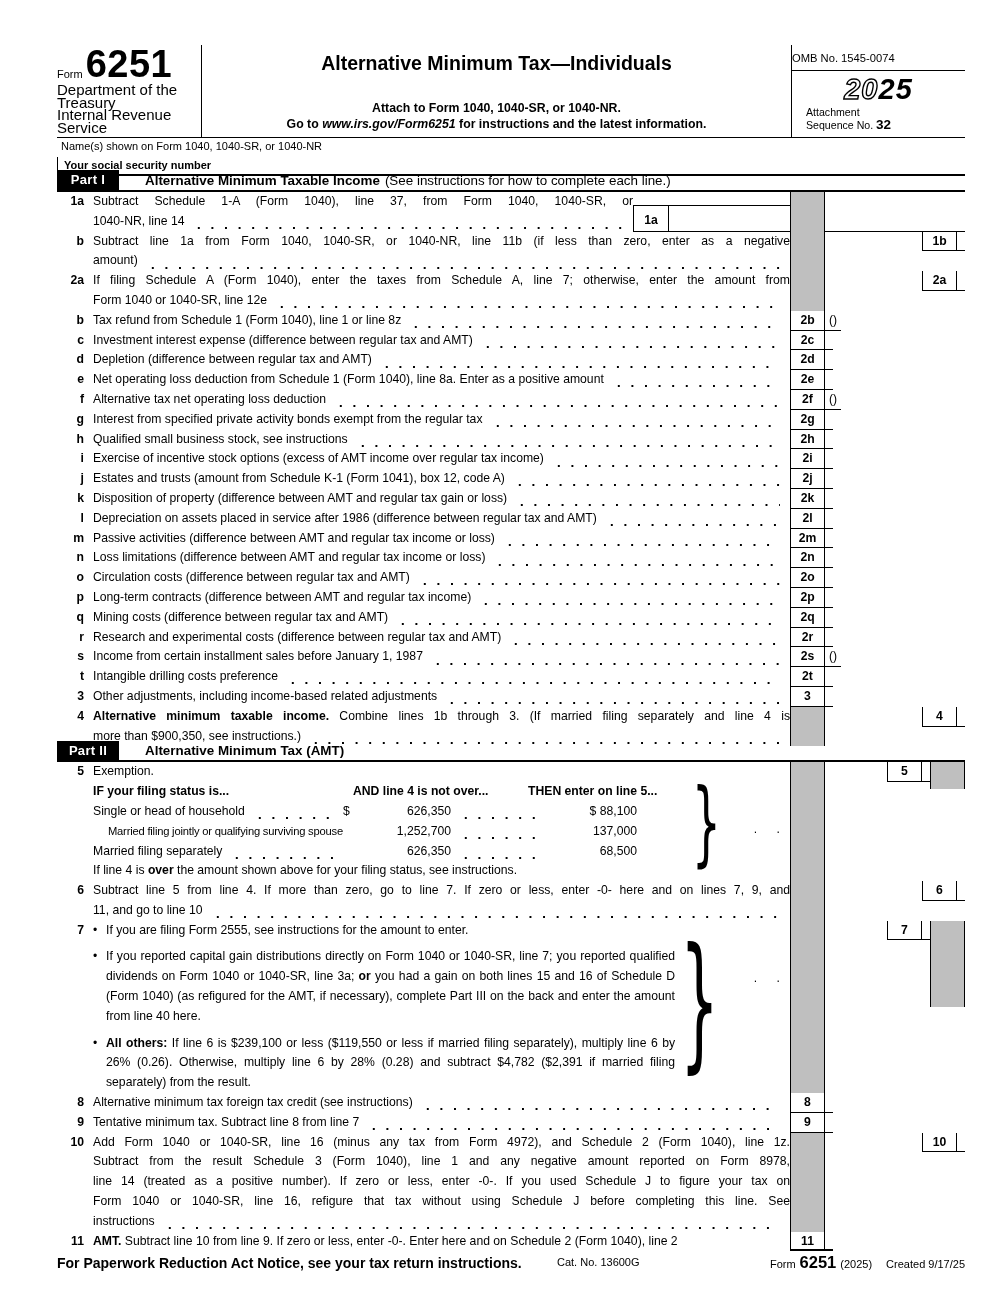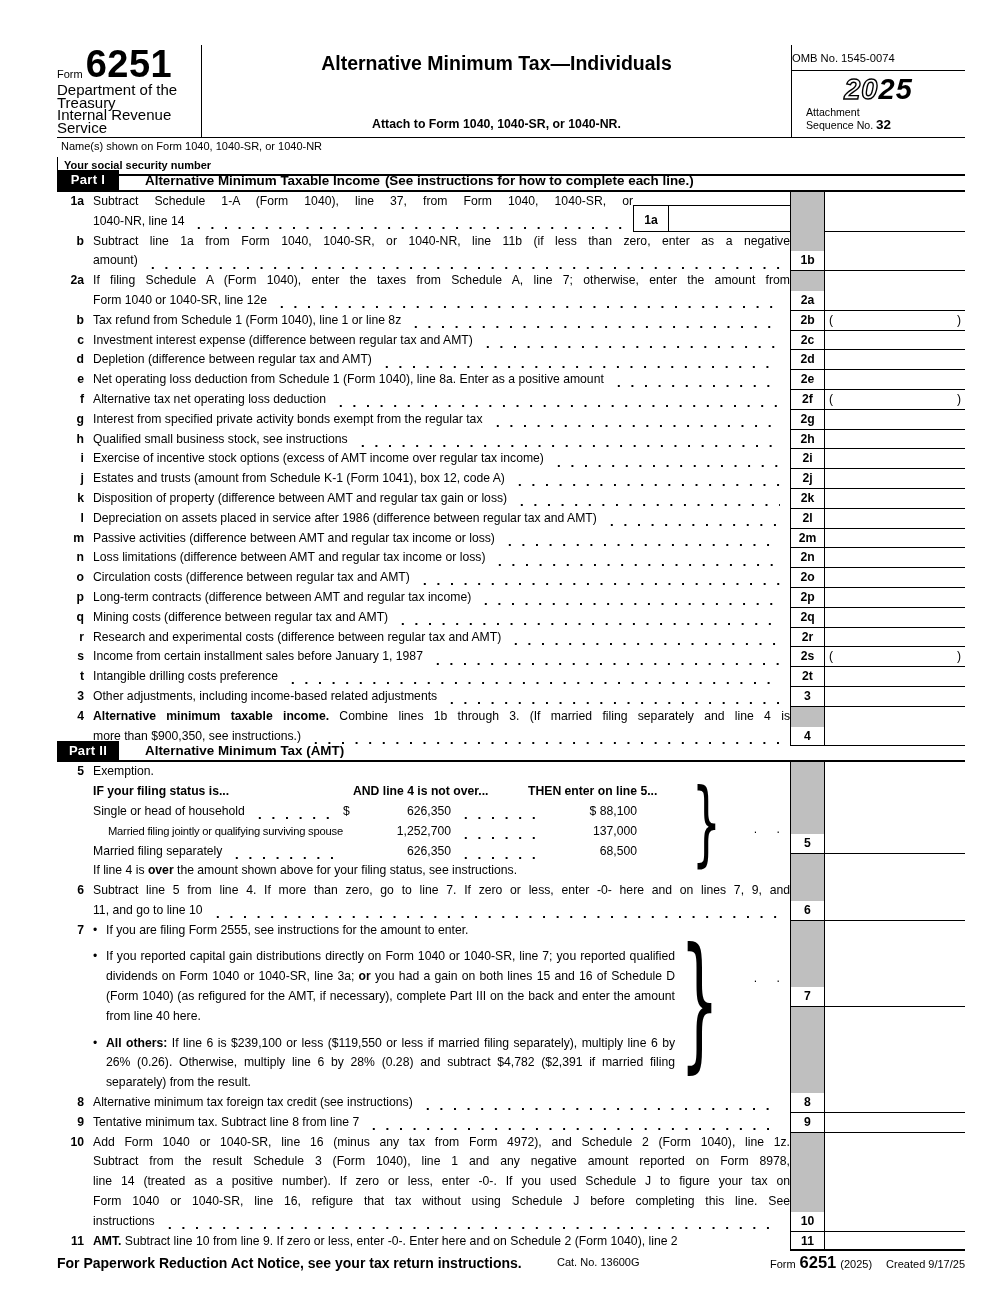--- a/index.html
+++ b/index.html
@@ -31,36 +31,36 @@
   
   .namerow { display:flex; height:38px; border-bottom:2px solid #000;flex-direction:column; }
   .name-cell { flex:1; padding:2px 4px; font-size:11px; line-height:13px; }
   .ssn-cell { width:220px; border-left:1.5px solid #000; padding:2px 6px; font-weight:bold; font-size:11px; line-height:13px; }
 
   
   .partbar { display:flex; align-items:flex-end; border-bottom:2.5px solid #000; height:16px; }
   .part-tag { background:#000; color:#fff; font-weight:bold; font-size:13px; width:62px;
               display:flex; align-items:center; justify-content:center; letter-spacing:.3px; }
   .part-title { padding-left:26px; font-weight:bold; font-size:13.4px; line-height:19px; display:flex; align-items:center; gap:5px; }
-  .part-sub { font-weight:bold; }
+  .part-sub { font-weight:normal; }
 
   
   .row { display:flex; align-items:stretch; }
   .row.single { height:19.8px; }
   .gut { width:36px; padding-right:9px; text-align:right; font-weight:bold; flex:none; }
   .lbl { flex:1; min-width:0; position:relative; }
   .tline.jl { text-align:justify; text-align-last:justify; }
   .lastline { display:flex; }
   .lastline .lseg { white-space:nowrap; }
   .dots { flex:1; margin:0 10px 0 8px;
           background-image:radial-gradient(circle,#000 1.15px,transparent 1.3px);
           background-size:13.6px 6px; background-position:left 13.2px; background-repeat:repeat-x; }
   .b { font-weight:bold; }
 
-  .rcol { width:175px; flex:none; display:flex; flex-direction:column; }
+  .rcol { width:175px; flex:none; display:flex; }
   .rsp { flex:1; display:flex; min-height:0; }
   .rsp.fixed { flex:none; }
   .nsp { width:35px; background:var(--shade); border-left:1.5px solid #000; border-right:1.5px solid #000; flex:none; }
   .asp { flex:1; }
   .asp.endline { border-bottom:1.5px solid #000; }
   .bline { height:19.8px; display:flex; flex:none; }
   .nbox { width:35px; flex:none; border-left:1.5px solid #000; border-right:1.5px solid #000; border-bottom:1.5px solid #000;
           font-weight:bold; text-align:center; background:#fff; line-height:18.5px; }
   .abox { flex:1; border-bottom:1.5px solid #000; display:flex; justify-content:space-between; padding:0 4px; }
   .endrow .nbox, .endrow .abox { border-bottom:2.5px solid #000; }
@@ -119,20 +119,21 @@
         </div>
         <div>
           <div class="agency">Department of the Treasury</div>
           <div class="agency">Internal Revenue Service</div>
         </div>
       </div>
       <div class="hdr-center">
         <div class="hdr-title">Alternative Minimum Tax—Individuals</div>
         <div>
           <div class="hdr-sub">Attach to Form 1040, 1040-SR, or 1040-NR.</div>
+          <div class="hdr-sub"><span>Go to </span><span class="it">www.irs.gov/Form6251</span><span> for instructions and the latest information.</span></div>
         </div>
       </div>
       <div class="hdr-right">
         <div class="omb">OMB No. 1545-0074</div>
         <div class="year"><span class="year-outline">20</span><span>25</span></div>
         <div class="attach-seq">
           <div>Attachment</div>
           <div><span>Sequence No. </span><span class="attach-no">32</span></div>
         </div>
       </div>

